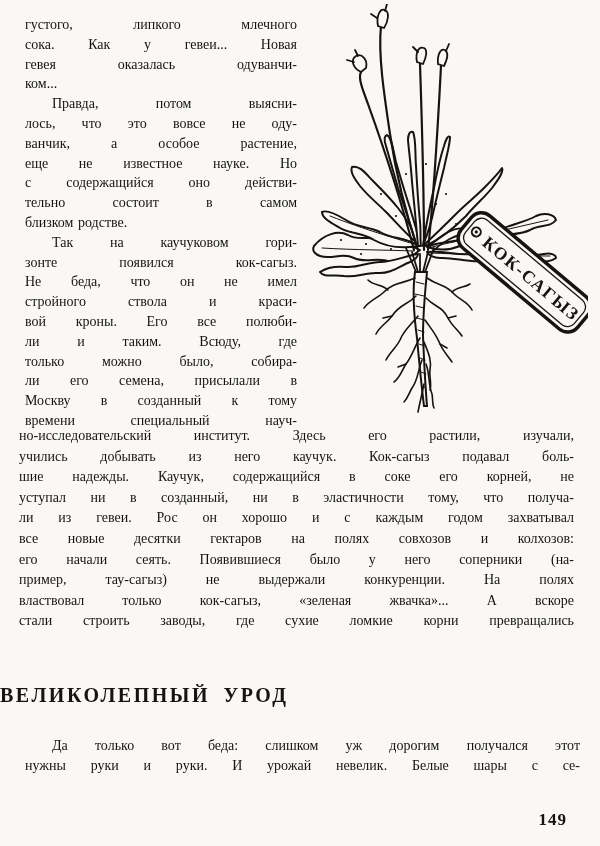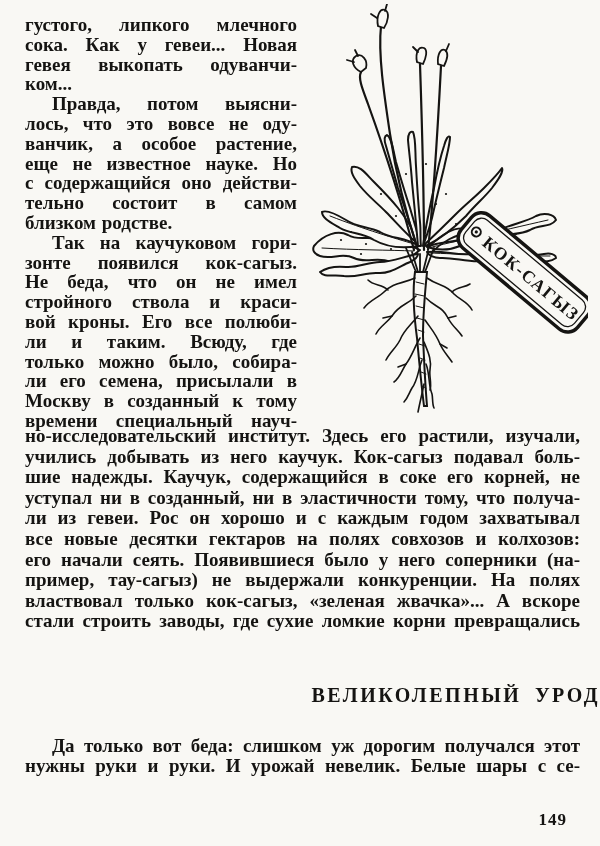--- a/index.html
+++ b/index.html
@@ -4,48 +4,48 @@
 <style>
   html,body{margin:0;padding:0;background:#e8e6e0;}
   .page{
     position:relative;
     width:600px;height:846px;
     background:#f9f8f4;
     font-family:"Liberation Serif", serif;
     color:#151412;
     overflow:hidden;
   }
-  .textblock{font-size:19px;font-weight:700;word-spacing:1px;}
+  .textblock{font-size:14px;font-weight:400;word-spacing:1px;}
   .tl{white-space:nowrap;}
   .tl.j{text-align:justify;text-align-last:justify;white-space:normal;}
   .tl.ind{text-indent:27px;}
   #left-col{position:absolute;left:25px;top:15px;width:272px;line-height:19.8px;}
-  #full-text{position:absolute;left:25px;top:426px;width:555px;line-height:20.6px;}
+  #full-text{position:absolute;left:19px;top:426px;width:555px;line-height:20.6px;}
   #bottom-text{position:absolute;left:25px;top:736px;width:555px;line-height:20.4px;}
   #heading{
     position:absolute;left:0;top:684px;width:600px;
-    text-align:right;font-size:20px;font-weight:bold;
+    text-align:left;font-size:20px;font-weight:bold;
     letter-spacing:2.5px;word-spacing:6px;
   }
   #page-number{
     position:absolute;right:33px;top:810px;
     font-size:17px;font-weight:bold;letter-spacing:1px;text-align:right;
   }
   #illustration{position:absolute;left:306px;top:4px;width:282px;height:414px;}
   svg{display:block;}
 </style>
 </head>
 <body>
 
 <div class="page">
 
   <div id="left-col" class="textblock">
       <div class="tl j">густого, липкого млечного</div>
       <div class="tl j">сока. Как у гевеи... Новая</div>
-      <div class="tl j">гевея выкопать одуванчи-</div>
+      <div class="tl j">гевея оказалась одуванчи-</div>
       <div class="tl">ком...</div>
       <div class="tl j ind">Правда, потом выясни-</div>
       <div class="tl j">лось, что это вовсе не оду-</div>
       <div class="tl j">ванчик, а особое растение,</div>
       <div class="tl j">еще не известное науке. Но</div>
       <div class="tl j">с содержащийся оно действи-</div>
       <div class="tl j">тельно состоит в самом</div>
       <div class="tl">близком родстве.</div>
       <div class="tl j ind">Так на каучуковом гори-</div>
       <div class="tl j">зонте появился кок-сагыз.</div>

